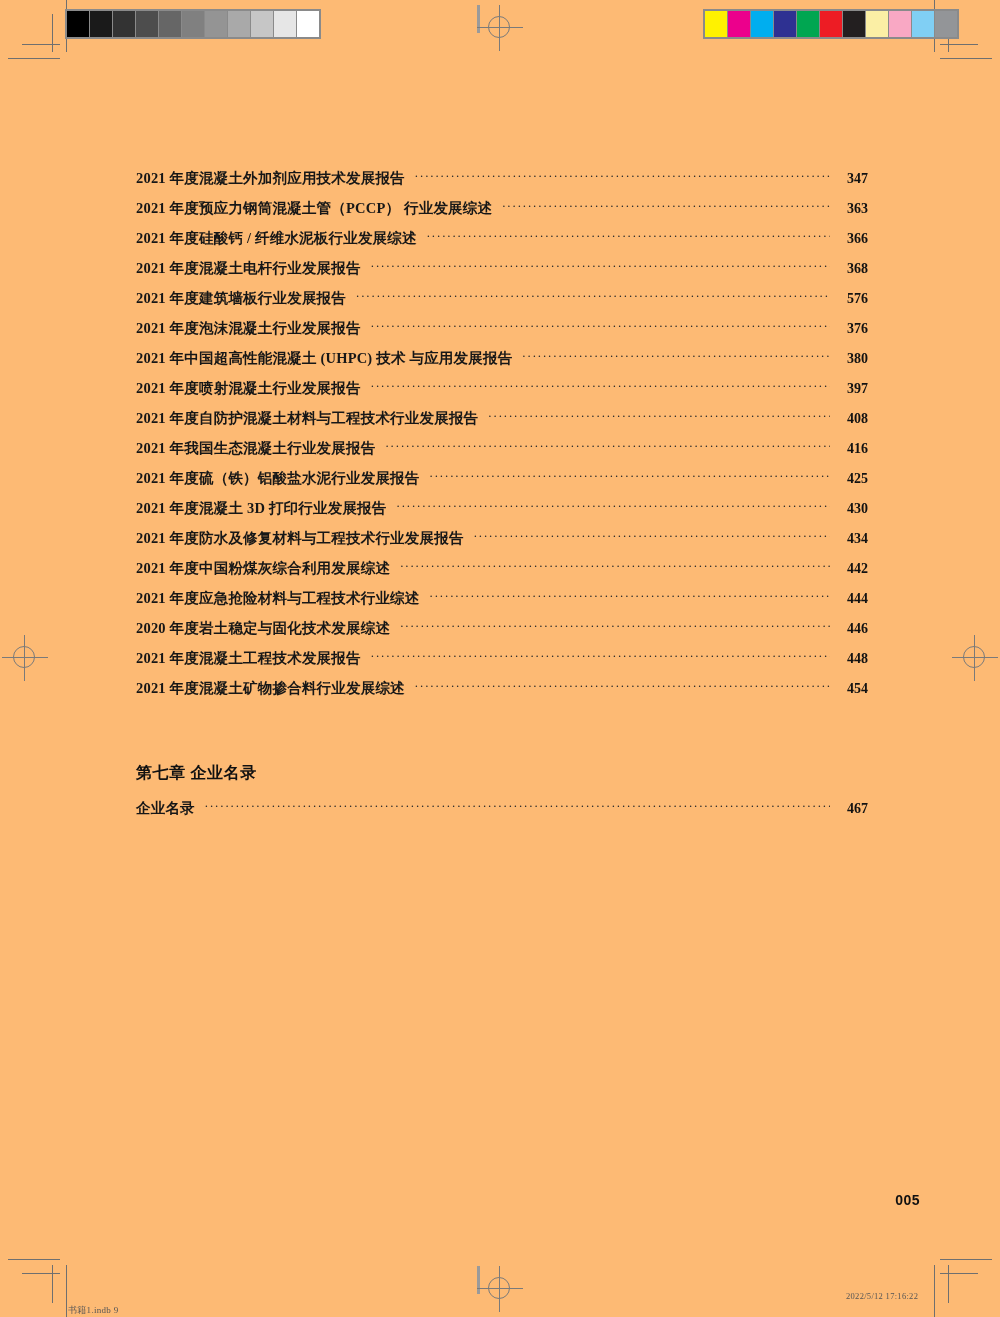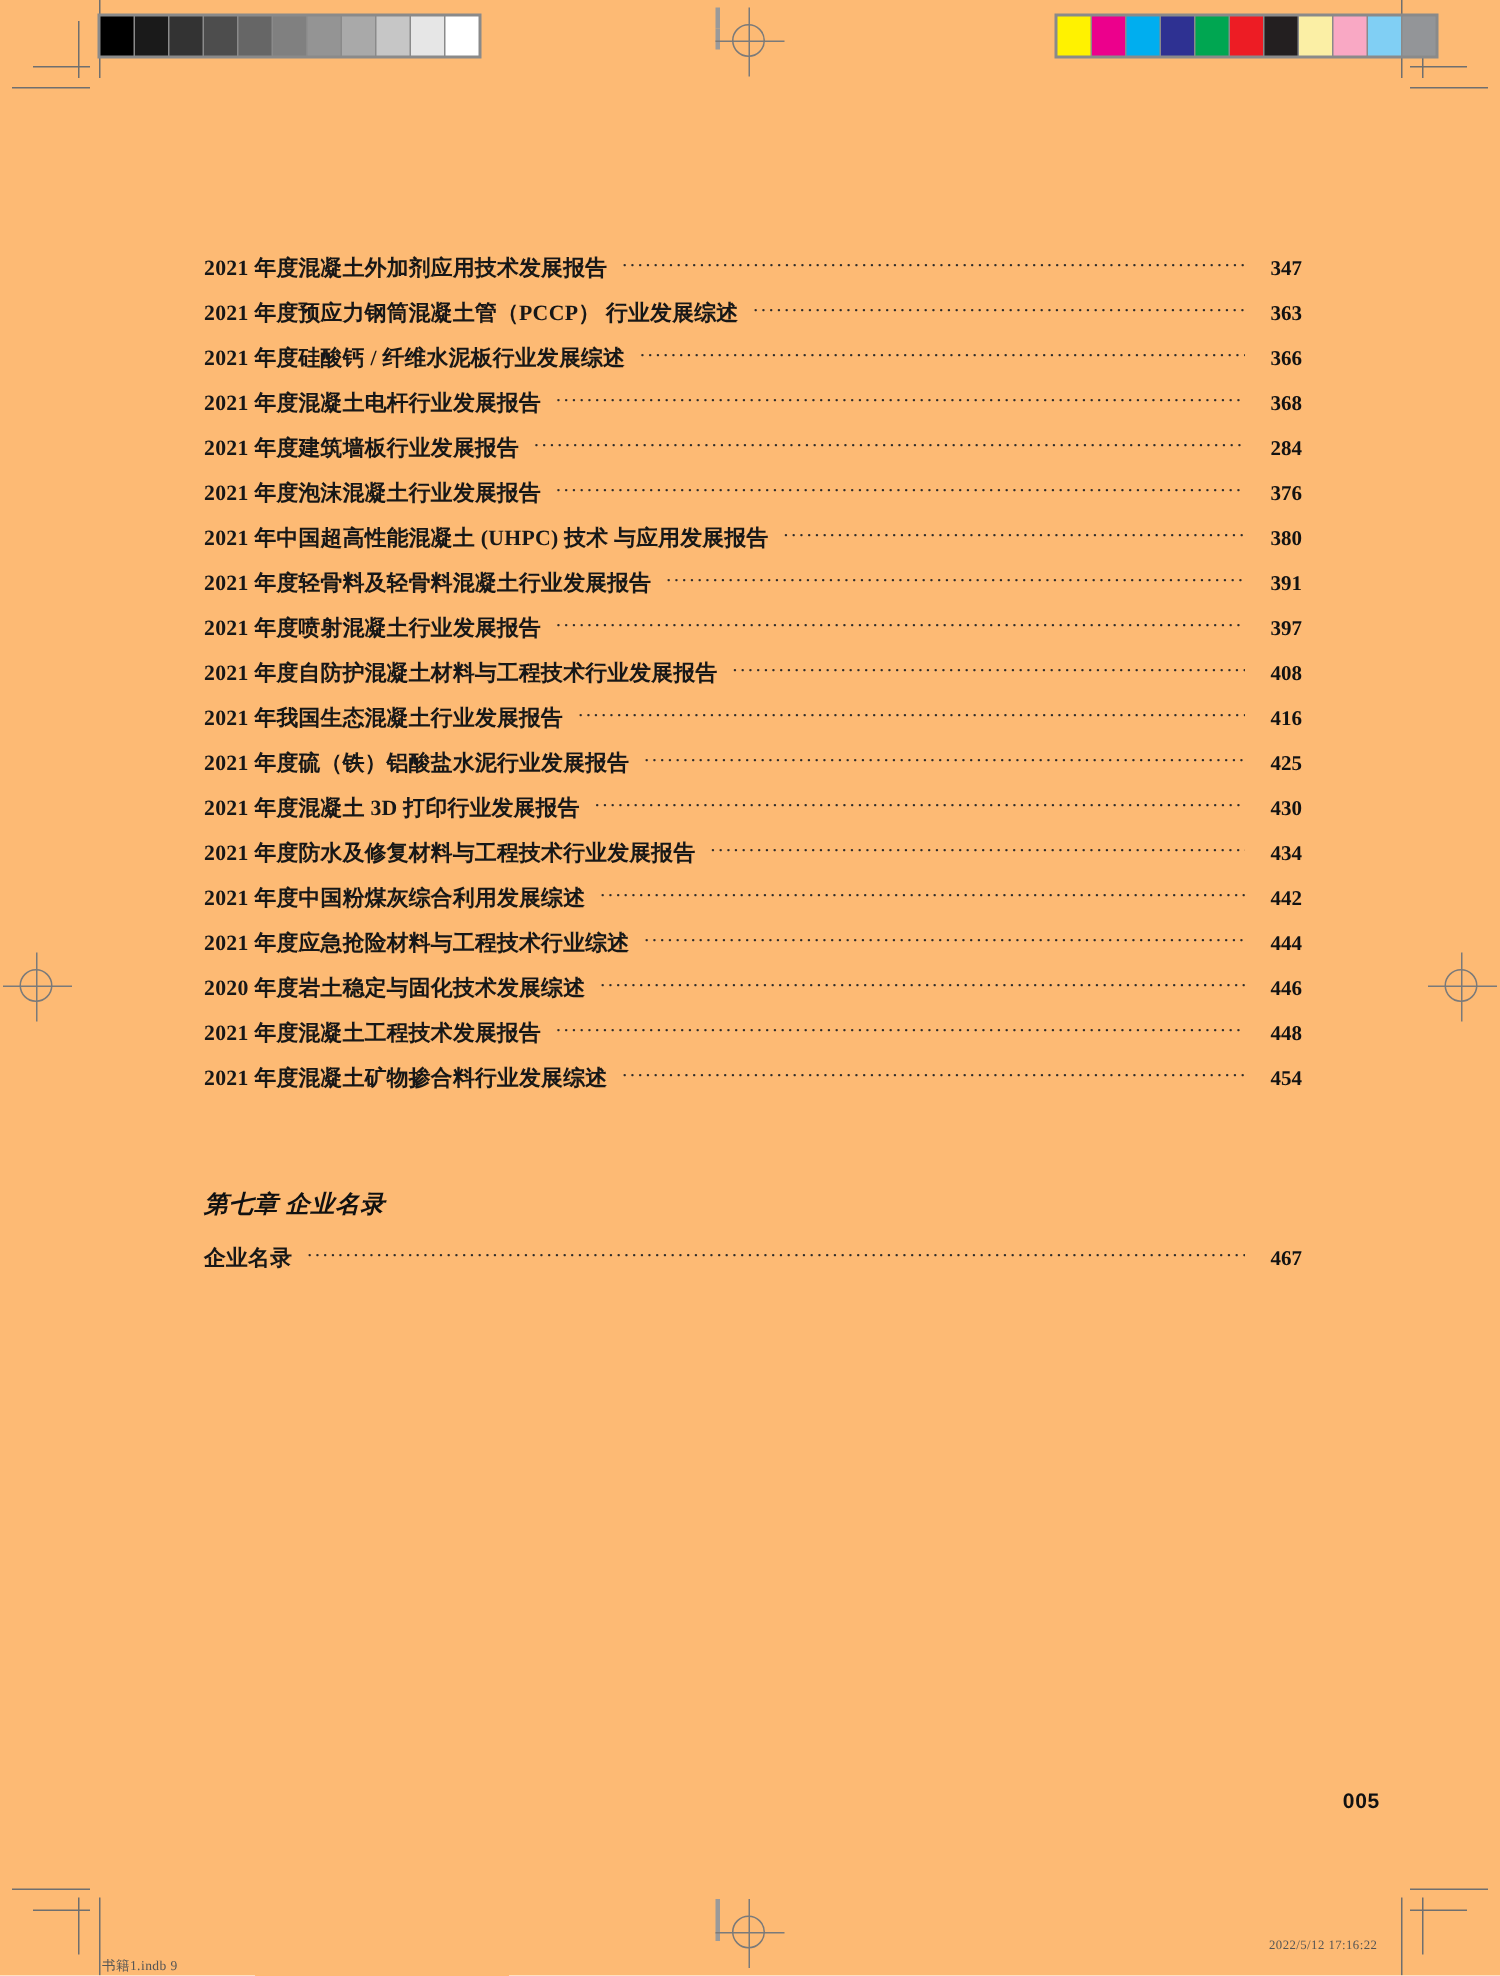--- a/index.html
+++ b/index.html
@@ -125,21 +125,20 @@
   }
 
   .chapter-head {
     font-size: 16px;
     font-weight: 700;
     color: #111111;
     letter-spacing: 0.6px;
     height: 30px;
     display: flex;
     align-items: flex-end;
-    font-style: italic;
   }
   .spacer-lg { height: 46px; }
   .spacer-sm { height: 14px; }
 
   
   #folio {
     position: absolute;
     right: 80px;
     top: 1192px;
     font-size: 14px;
@@ -258,36 +257,31 @@
           <span class="toc-page">366</span>
         </div>
         <div class="toc-row">
           <span class="toc-title">2021 年度混凝土电杆行业发展报告</span>
           <span class="toc-leader"></span>
           <span class="toc-page">368</span>
         </div>
         <div class="toc-row">
           <span class="toc-title">2021 年度建筑墙板行业发展报告</span>
           <span class="toc-leader"></span>
-          <span class="toc-page">284</span>
+          <span class="toc-page">576</span>
         </div>
         <div class="toc-row">
           <span class="toc-title">2021 年度泡沫混凝土行业发展报告</span>
           <span class="toc-leader"></span>
           <span class="toc-page">376</span>
         </div>
         <div class="toc-row">
           <span class="toc-title">2021 年中国超高性能混凝土 (UHPC) 技术 与应用发展报告</span>
           <span class="toc-leader"></span>
           <span class="toc-page">380</span>
-        </div>
-        <div class="toc-row">
-          <span class="toc-title">2021 年度轻骨料及轻骨料混凝土行业发展报告</span>
-          <span class="toc-leader"></span>
-          <span class="toc-page">391</span>
         </div>
         <div class="toc-row">
           <span class="toc-title">2021 年度喷射混凝土行业发展报告</span>
           <span class="toc-leader"></span>
           <span class="toc-page">397</span>
         </div>
         <div class="toc-row">
           <span class="toc-title">2021 年度自防护混凝土材料与工程技术行业发展报告</span>
           <span class="toc-leader"></span>
           <span class="toc-page">408</span>

